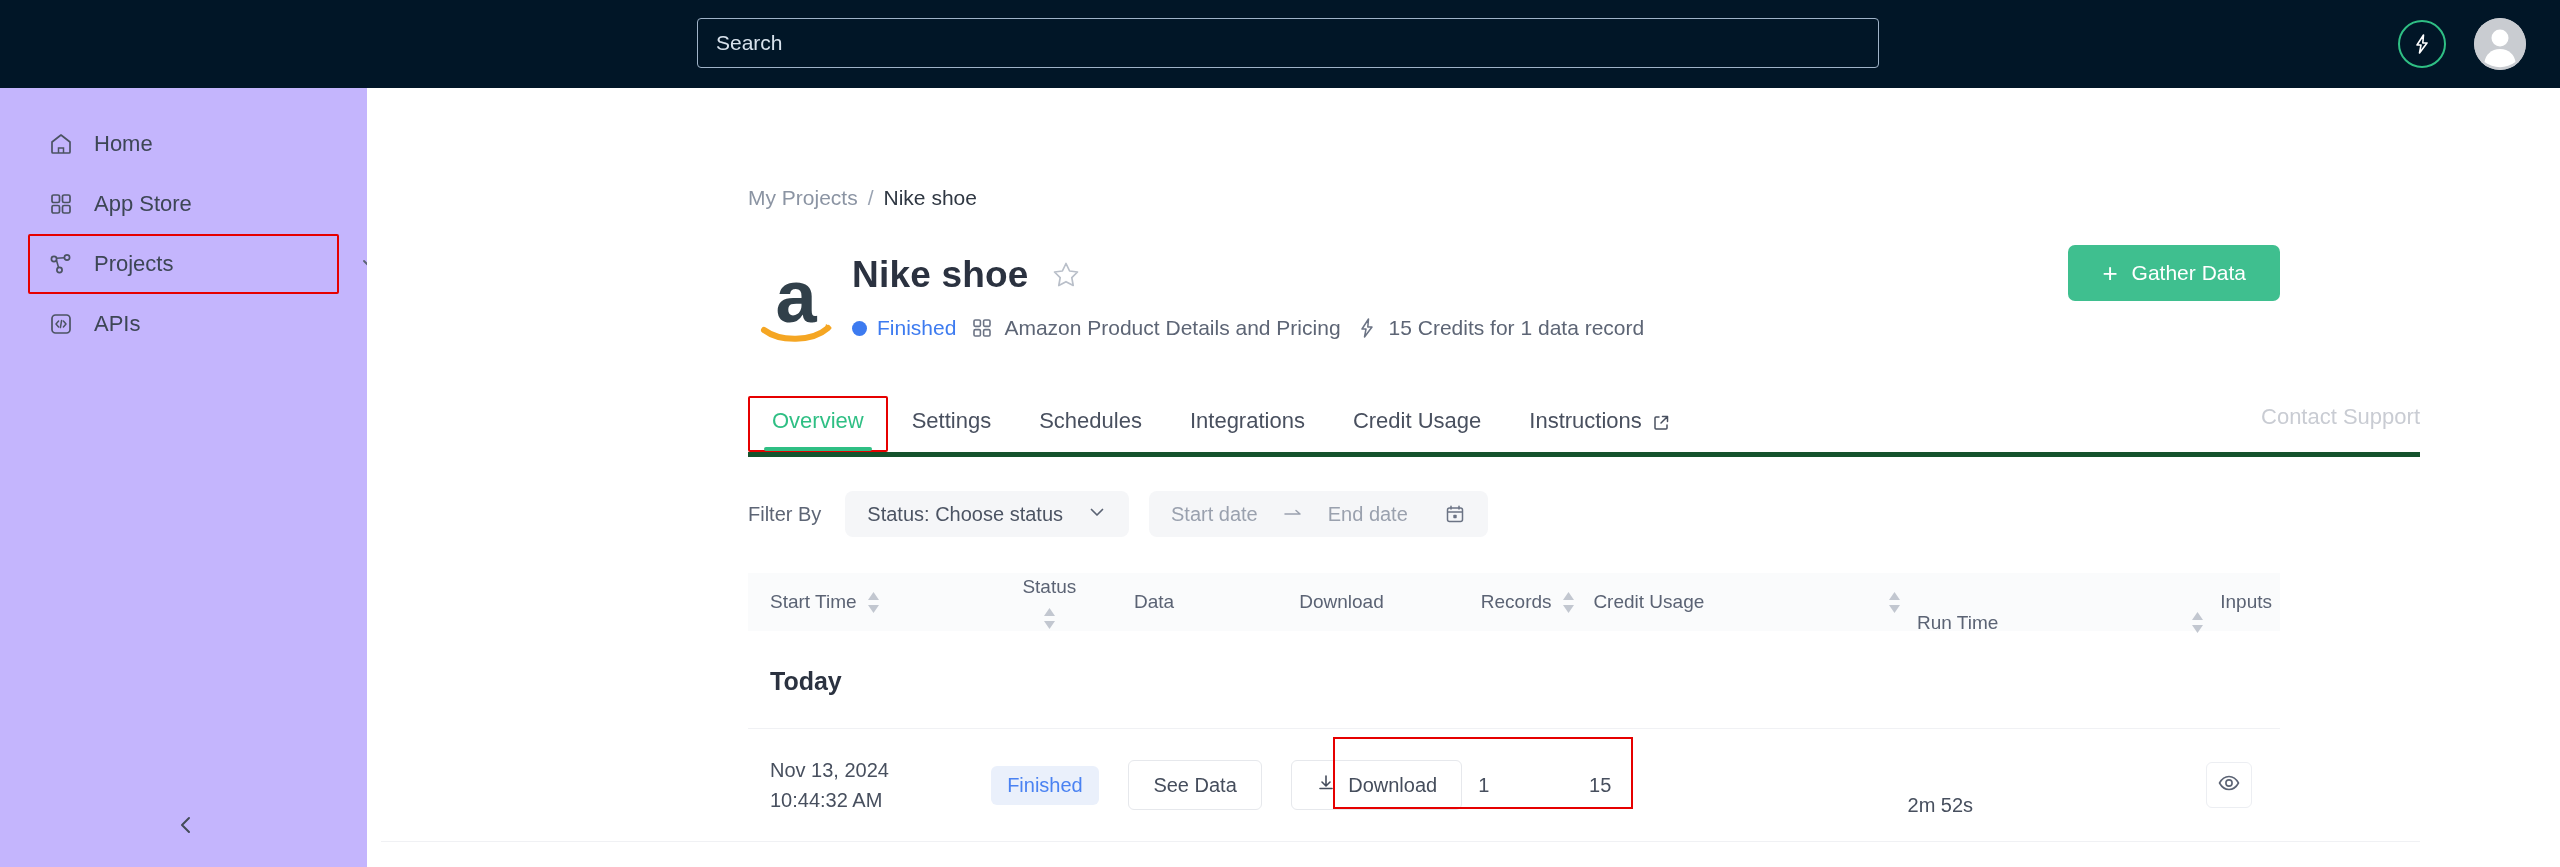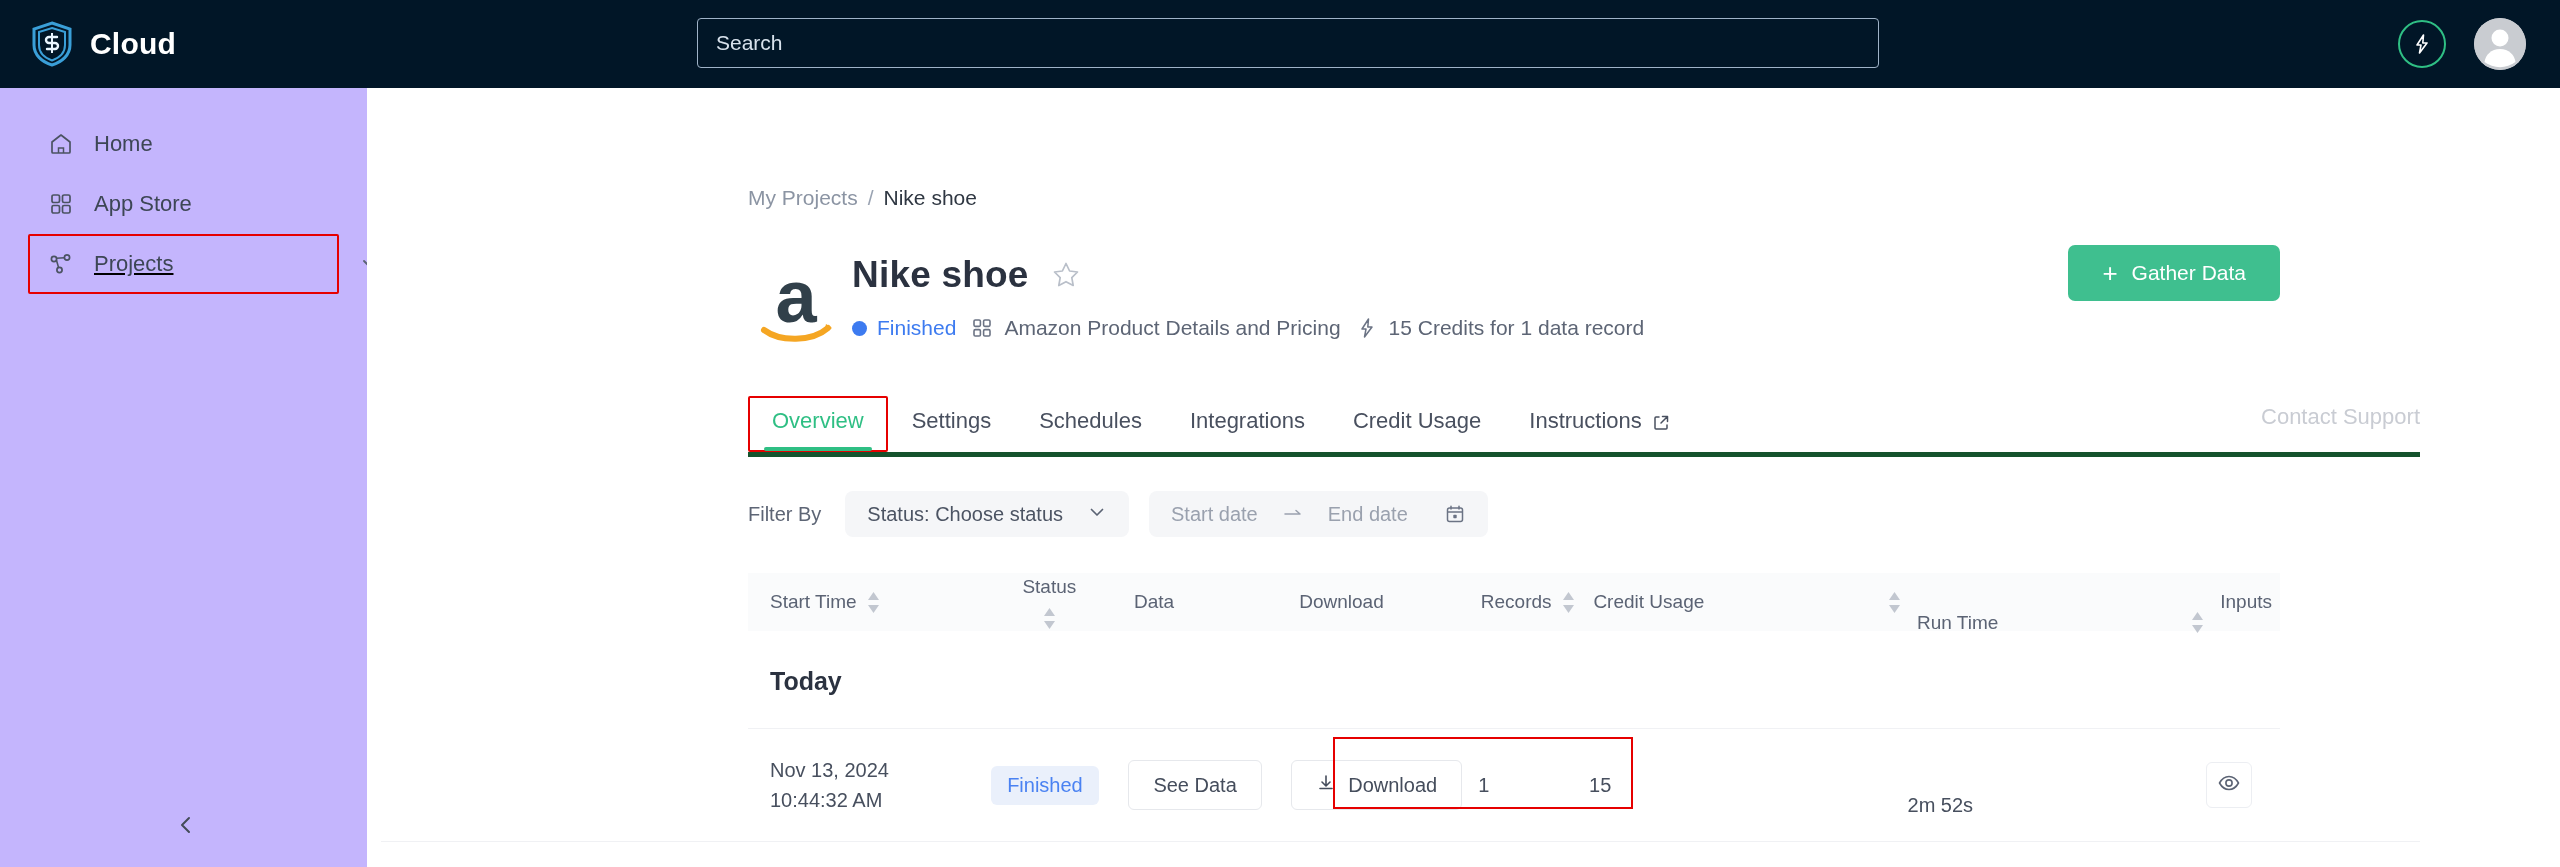--- a/index.html
+++ b/index.html
@@ -65,21 +65,21 @@
   }
   .nav-item {
     display: flex; align-items: center; gap: 20px;
     height: 60px; margin: 0 28px;
     padding: 0 18px;
     cursor: pointer;
     position: relative;
     border: 2px solid transparent;
     border-radius: 2px;
   }
-  .nav-item.annotated { border-color: #e60000; text-decoration: underline; }
+  .nav-item.annotated { border-color: #e60000; }
   .nav-icon { width: 26px; height: 26px; flex: 0 0 26px; display: flex; align-items: center; justify-content: center; }
   .nav-icon svg { width: 26px; height: 26px; }
   .nav-label { font-size: 22px; color: #3d4655; }
   .nav-chevron { position: absolute; right: -44px; width: 22px; height: 22px; }
   .nav-chevron svg { width: 22px; height: 22px; }
 
   .collapse-btn {
     position: absolute; left: 168px; bottom: 22px;
     width: 36px; height: 36px;
     display: flex; align-items: center; justify-content: center;
@@ -222,31 +222,20 @@
   }
   .eye-btn svg { width: 24px; height: 24px; }
   .row-bottom-rule { border-top: 1px solid #f0f1f4; margin-left: 367px; margin-right: 140px; }
 </style>
 </head>
 <body>
 
 <div class="app">
 
   <div class="topbar">
-    <div class="brand">
-      <span class="brand-logo">
-        <svg viewBox="0 0 44 48" fill="none">
-          <path d="M22 3 L40 9 V25 C40 35 32 42 22 45 C12 42 4 35 4 25 V9 Z" stroke="#3a9fd8" stroke-width="3" fill="none"></path>
-          <path d="M22 8 L35 12 V25 C35 33 29 38 22 40.5 C15 38 9 33 9 25 V12 Z" stroke="#3a9fd8" stroke-width="2" fill="none"></path>
-          <path d="M27 17 H19 a3 3 0 0 0 0 6 h6 a3 3 0 0 1 0 6 h-8" stroke="#eaf6ff" stroke-width="2.4" fill="none" stroke-linecap="round"></path>
-          <path d="M22 13 V33" stroke="#eaf6ff" stroke-width="2"></path>
-        </svg>
-      </span>
-      <span class="brand-name">Cloud</span>
-    </div>
 
     <div class="search-wrap">
       <input class="search-input" type="text" placeholder="Search" style="">
     </div>
 
     <div class="topbar-right">
       <div class="credits-btn">
         <svg viewBox="0 0 24 24" fill="none">
           <path d="M13.5 3 L7 13 h4 l-1.5 8 L17 11 h-4.2 z" stroke="#ffffff" stroke-width="1.6" stroke-linejoin="round" fill="none"></path>
         </svg>
@@ -298,20 +287,29 @@
         </span>
         <span class="nav-label">Projects</span>
         <span class="nav-chevron">
           <svg viewBox="0 0 22 22" fill="none">
               <path d="M5 8 L11 14 L17 8" stroke="#5b6374" stroke-width="1.9" stroke-linecap="round" stroke-linejoin="round"></path>
             </svg>
         </span>
       </div>
 
 
+      <div class="nav-item">
+        <span class="nav-icon">
+          <svg viewBox="0 0 26 26" fill="none">
+            <rect x="4" y="4" width="18" height="18" rx="3.5" stroke="#4b5362" stroke-width="1.7"></rect>
+            <path d="M10.6 10 L8 13 L10.6 16 M15.4 10 L18 13 L15.4 16 M13.6 9.4 L12.4 16.6" stroke="#4b5362" stroke-width="1.5" stroke-linecap="round" stroke-linejoin="round"></path>
+          </svg>
+        </span>
+        <span class="nav-label">APIs</span>
+      </div>
 
       <div class="collapse-btn">
         <span>
           <svg viewBox="0 0 22 22" fill="none">
               <path d="M14 4 L7 11 L14 18" stroke="#444b58" stroke-width="2" stroke-linecap="round" stroke-linejoin="round"></path>
             </svg>
         </span>
       </div>
     </div>
 

